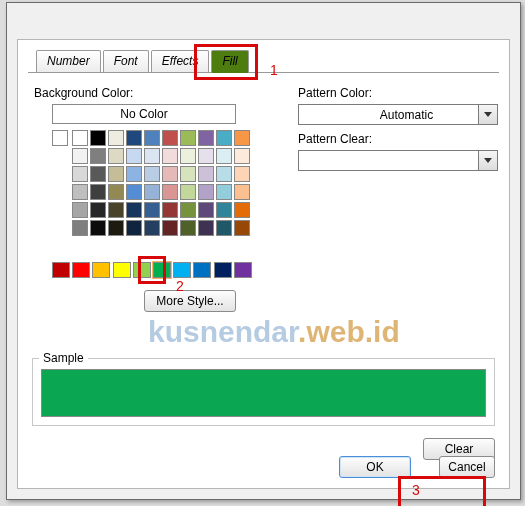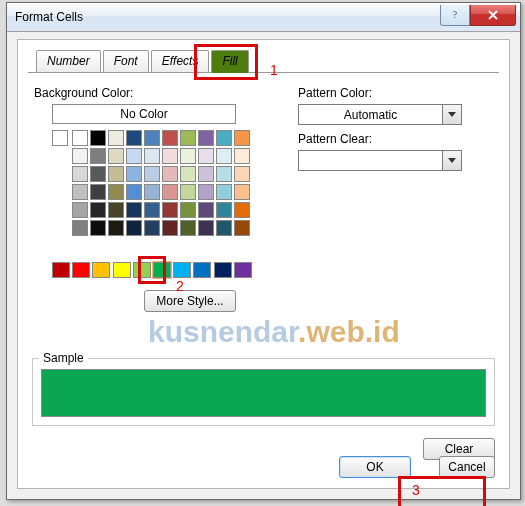--- a/index.html
+++ b/index.html
@@ -28,55 +28,40 @@
   .auto-sw{position:absolute;left:34px;top:90px;width:14px;height:14px;border:1px solid #888;background:#fff;cursor:pointer;}
   .palette{position:absolute;left:54px;top:90px;display:grid;grid-template-columns:repeat(10,16px);grid-auto-rows:16px;gap:2px;}
   .sw{width:14px;height:14px;border:1px solid #888;cursor:pointer;}
   .palette2{position:absolute;left:34px;top:222px;display:grid;grid-template-columns:repeat(10,18.2px);grid-auto-rows:16px;gap:2px 2px;}
   .sw2{width:16px;height:14px;border:1px solid #888;cursor:pointer;}
   .btn{background:linear-gradient(to bottom,#fdfdfd,#e3e3e3);border:1px solid #8a8a8a;border-radius:3px;height:22px;padding:0 10px;font-size:12px;cursor:pointer;display:inline-flex;align-items:center;justify-content:center;}
   .fill-eff{position:absolute;left:34px;top:250px;width:86px;}
   .more-col{position:absolute;left:126px;top:250px;width:92px;}
   
   .pclabel{position:absolute;left:280px;top:46px;}
-  .combo{position:absolute;border:1px solid #7a7a7a;background:#fff;height:19px;display:flex;align-items:center;}
+  .combo{position:absolute;border:1px solid #7a7a7a;background:#fff;height:19px;display:flex;align-items:center;padding-left:36px;}
   .combo .val{flex:1;text-align:center;font-size:12px;}
   .combo .arrow{width:18px;height:19px;border-left:1px solid #7a7a7a;background:linear-gradient(to bottom,#f5f5f5,#ddd);display:flex;align-items:center;justify-content:center;}
   .combo .arrow svg{display:block;}
   .pslabel{position:absolute;left:280px;top:92px;}
   
   .grp{position:absolute;left:14px;right:14px;top:318px;height:66px;border:1px solid #c7c7c7;}
   .grp-title{position:absolute;left:6px;top:-8px;background:#fff;padding:0 4px;font-size:12px;}
   .sample-fill{position:absolute;left:8px;right:8px;top:10px;bottom:8px;background:#0aa651;border:1px solid #888;}
   .clear{position:absolute;right:14px;top:398px;width:72px;}
   .ok{position:absolute;right:98px;bottom:10px;width:72px;border-color:#4a8ed8;box-shadow:0 0 0 1px #cfe3f7 inset;}
   .cancel{position:absolute;right:14px;bottom:10px;width:56px;}
   .watermark{position:absolute;left:130px;top:275px;font-size:30px;font-weight:bold;color:rgba(120,160,200,0.55);text-shadow:1px 1px 0 #fff;pointer-events:none;letter-spacing:0;white-space:nowrap;}
   .watermark .mid{color:rgba(210,150,60,0.7);}
   .underline{text-decoration:underline;}
 </style>
 </head>
 <body>
 
 <div class="window">
-  <div class="titlebar">
-    <div class="title">Format Cells</div>
-    <div class="tbtns">
-      <div class="tbtn help">
-        <svg width="10" height="10" viewBox="0 0 10 10">
-            <text x="5" y="8" text-anchor="middle" font-size="10" fill="#39506b" font-family="Segoe UI">?</text>
-          </svg>
-      </div>
-      <div class="tbtn close">
-        <svg width="12" height="10" viewBox="0 0 12 10">
-            <path d="M2 1 L10 9 M10 1 L2 9" stroke="#fff" stroke-width="1.8"></path>
-          </svg>
-      </div>
-    </div>
-  </div>
 
   <div class="content">
     <div class="tabstrip">
       <div class="tabs">
         <div class="tab">Number</div>
         <div class="tab">Font</div>
         <div class="tab">Effects</div>
         <div class="tab active">Fill</div>
       </div>
       <div class="tabline"></div>

